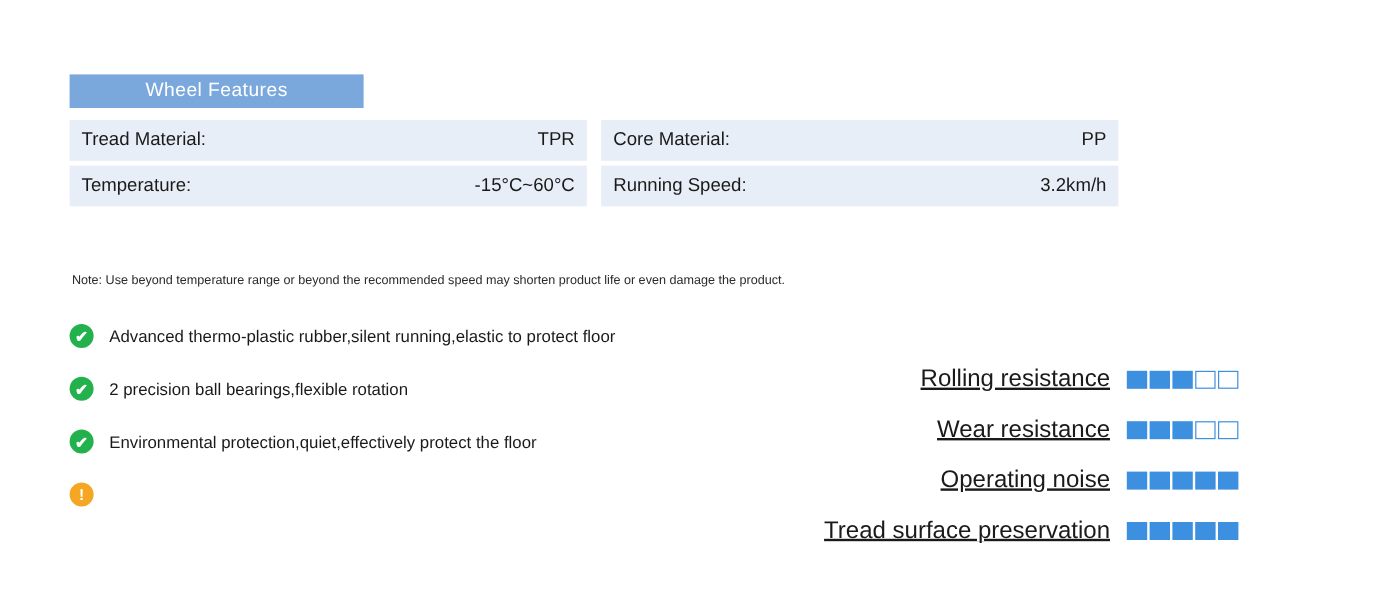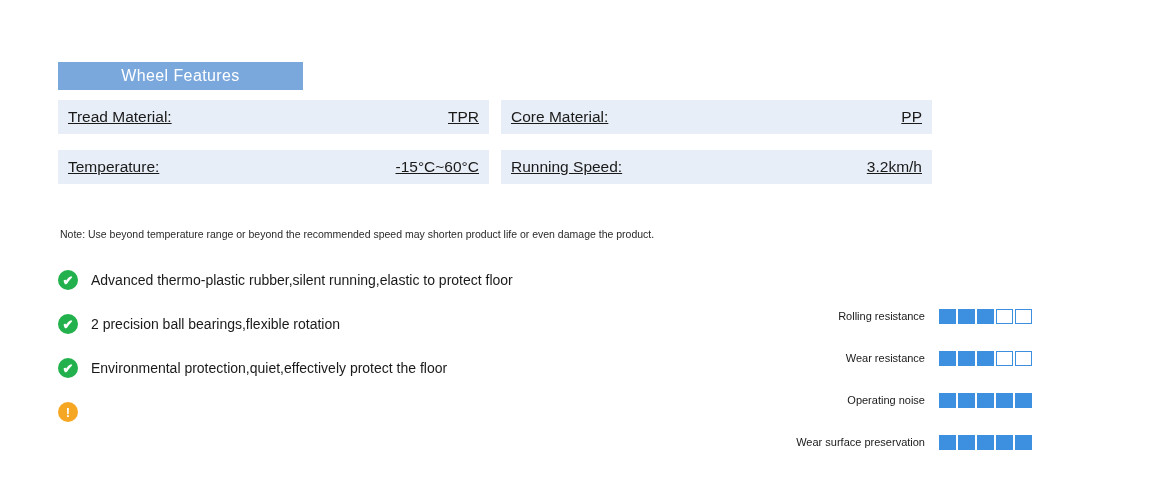--- a/index.html
+++ b/index.html
@@ -39,22 +39,21 @@
   
   .spec-table {
     position: absolute;
     left: 58px;
     top: 100px;
     width: 874px;
   }
   .spec-row {
     display: flex;
     gap: 12px;
-    margin-bottom: 16px;
-    text-decoration: underline;
+    margin-bottom: 4px;
   }
   .spec-cell {
     flex: 1;
     background: #e8eef7;
     height: 34px;
     display: flex;
     align-items: center;
     justify-content: space-between;
     padding: 0 10px;
     box-sizing: border-box;
@@ -119,24 +118,25 @@
     width: 420px;
   }
   .rating-row {
     display: flex;
     align-items: center;
     justify-content: flex-end;
     height: 28px;
     margin-bottom: 14px;
   }
   .rating-label {
-    font-size: 11px;
+    font-size: 20px;
     color: #1a1a1a;
     text-align: center;
     margin-right: 14px;
+    text-decoration: underline;
   }
   .rating-boxes {
     display: flex;
     gap: 2px;
   }
   .rbox {
     width: 17px;
     height: 15px;
     box-sizing: border-box;
   }
@@ -231,21 +231,21 @@
       <span class="rating-boxes">
           <span class="rbox on"></span>
           <span class="rbox on"></span>
           <span class="rbox on"></span>
           <span class="rbox on"></span>
           <span class="rbox on"></span>
         </span>
     </div>
 
     <div class="rating-row">
-      <span class="rating-label">Wear surface preservation</span>
+      <span class="rating-label">Tread surface preservation</span>
       <span class="rating-boxes">
           <span class="rbox on"></span>
           <span class="rbox on"></span>
           <span class="rbox on"></span>
           <span class="rbox on"></span>
           <span class="rbox on"></span>
         </span>
     </div>
 
   </div>

